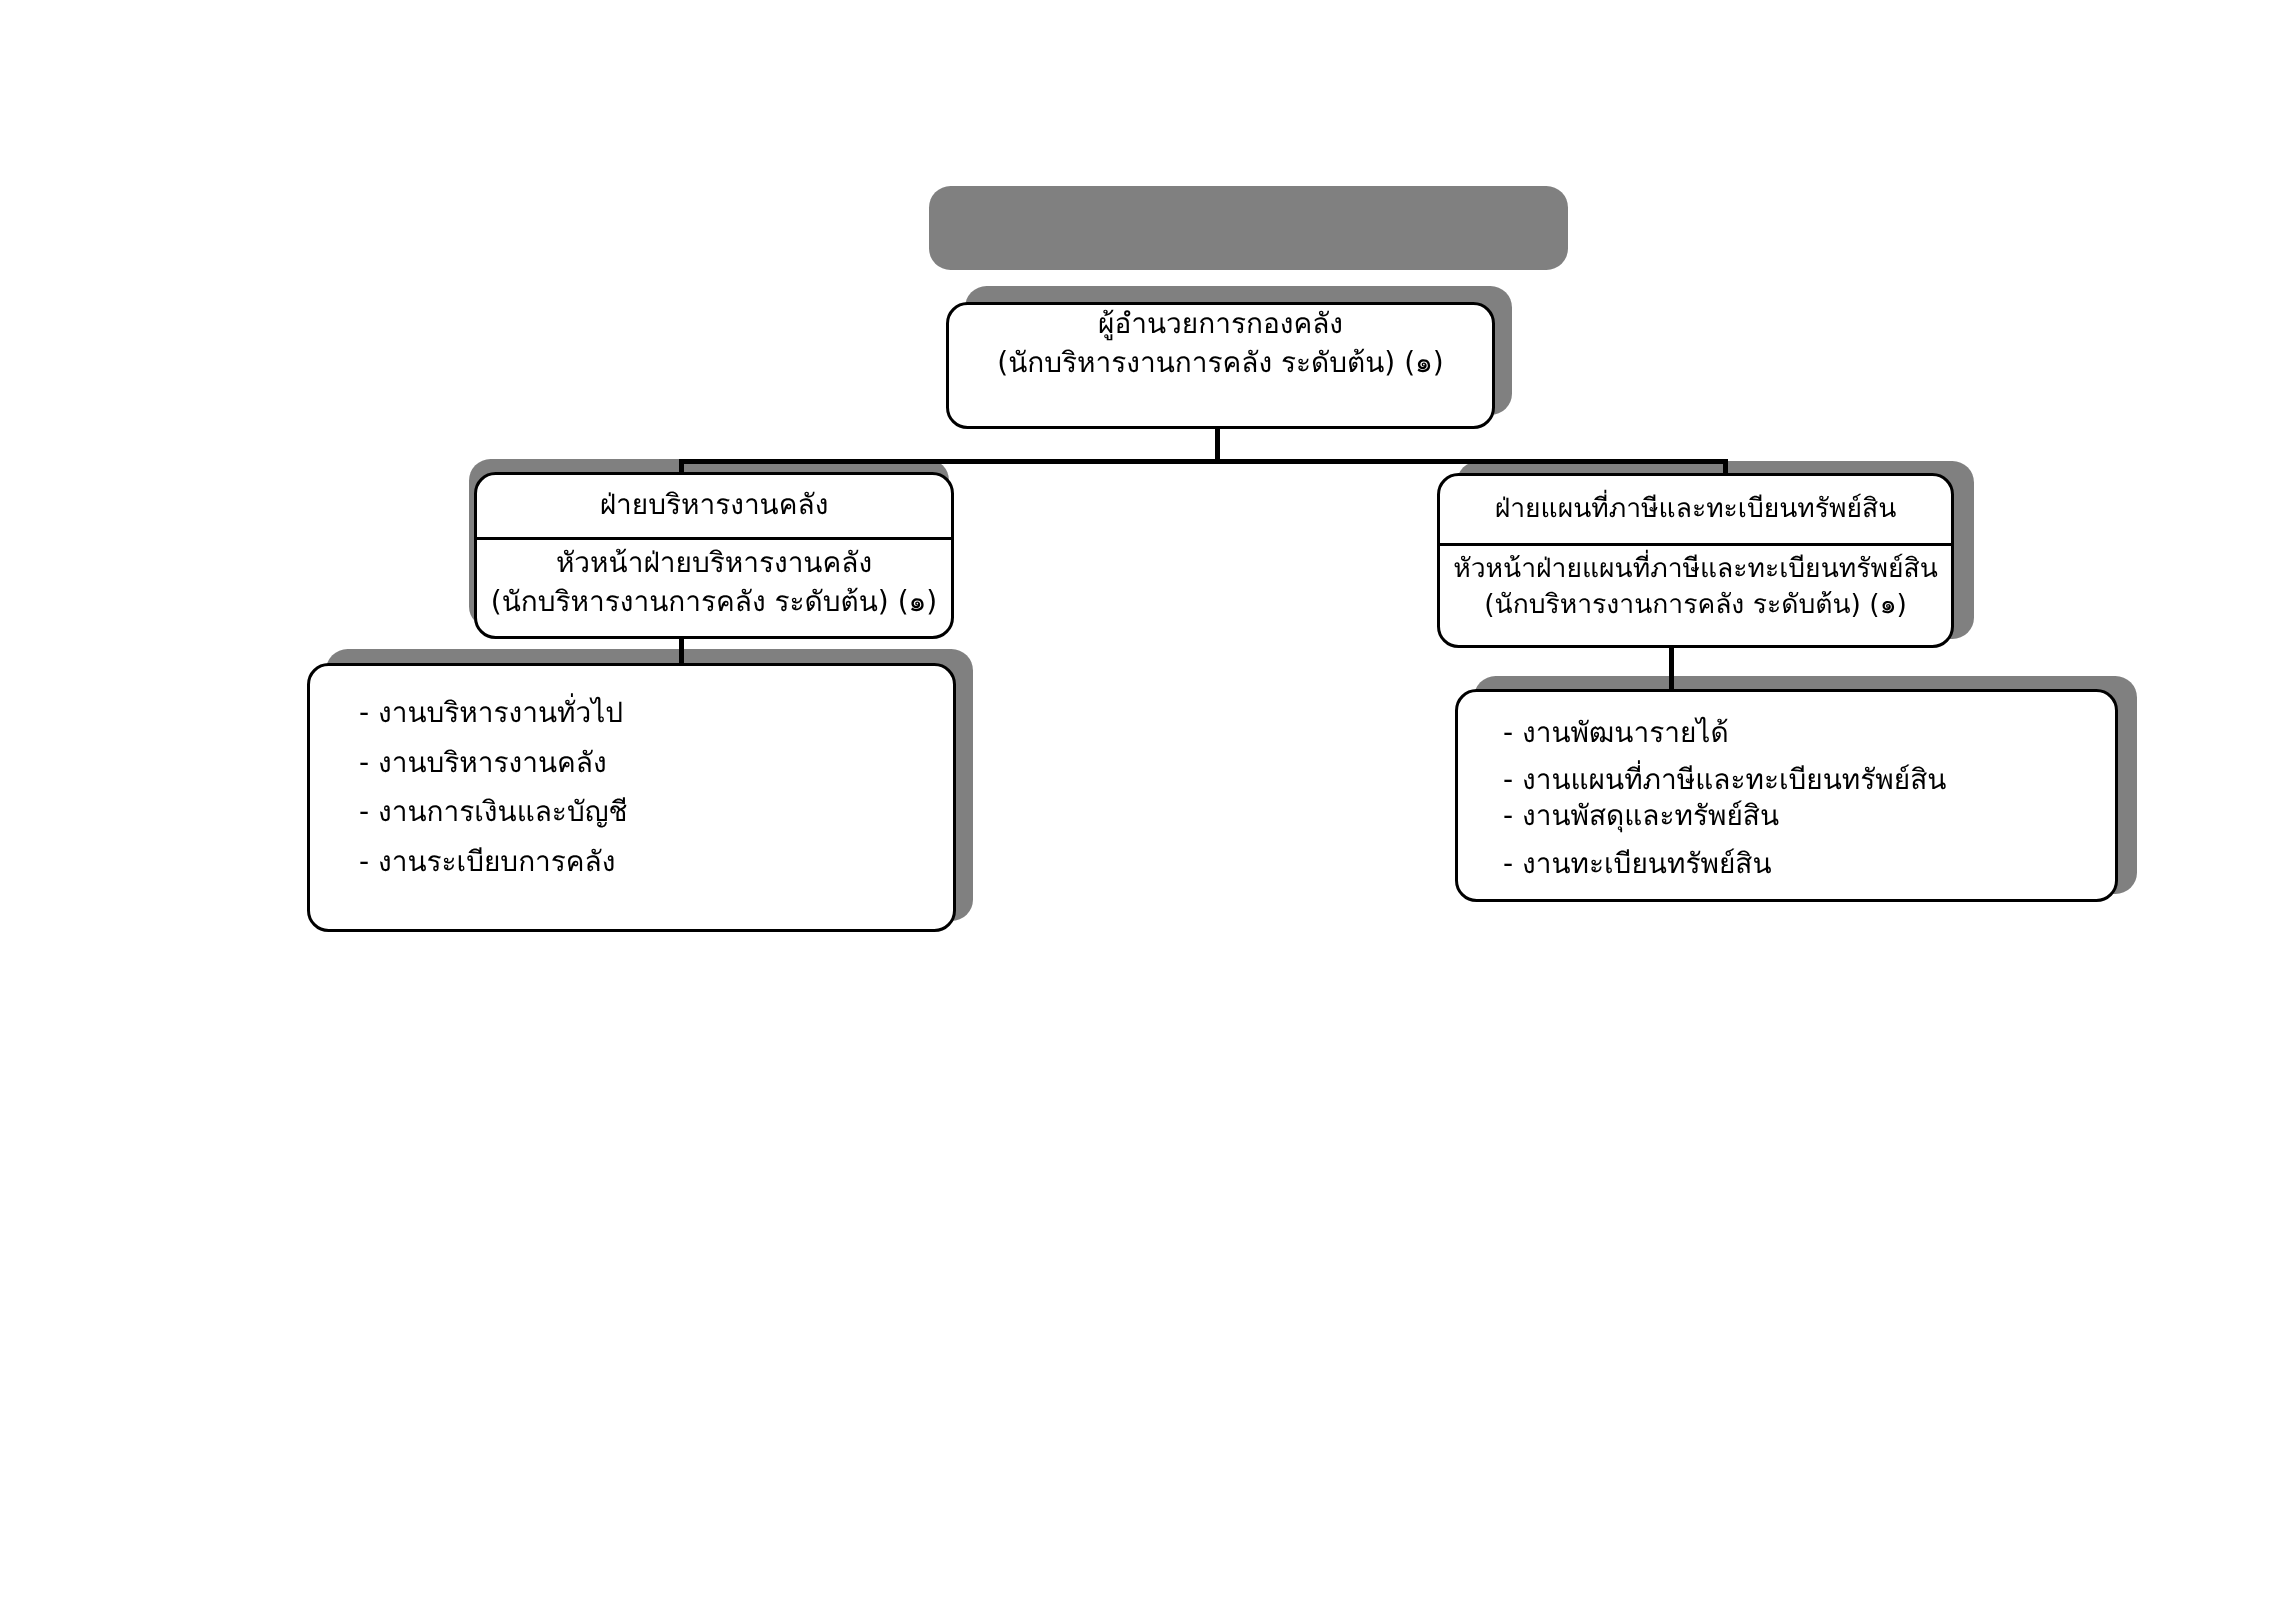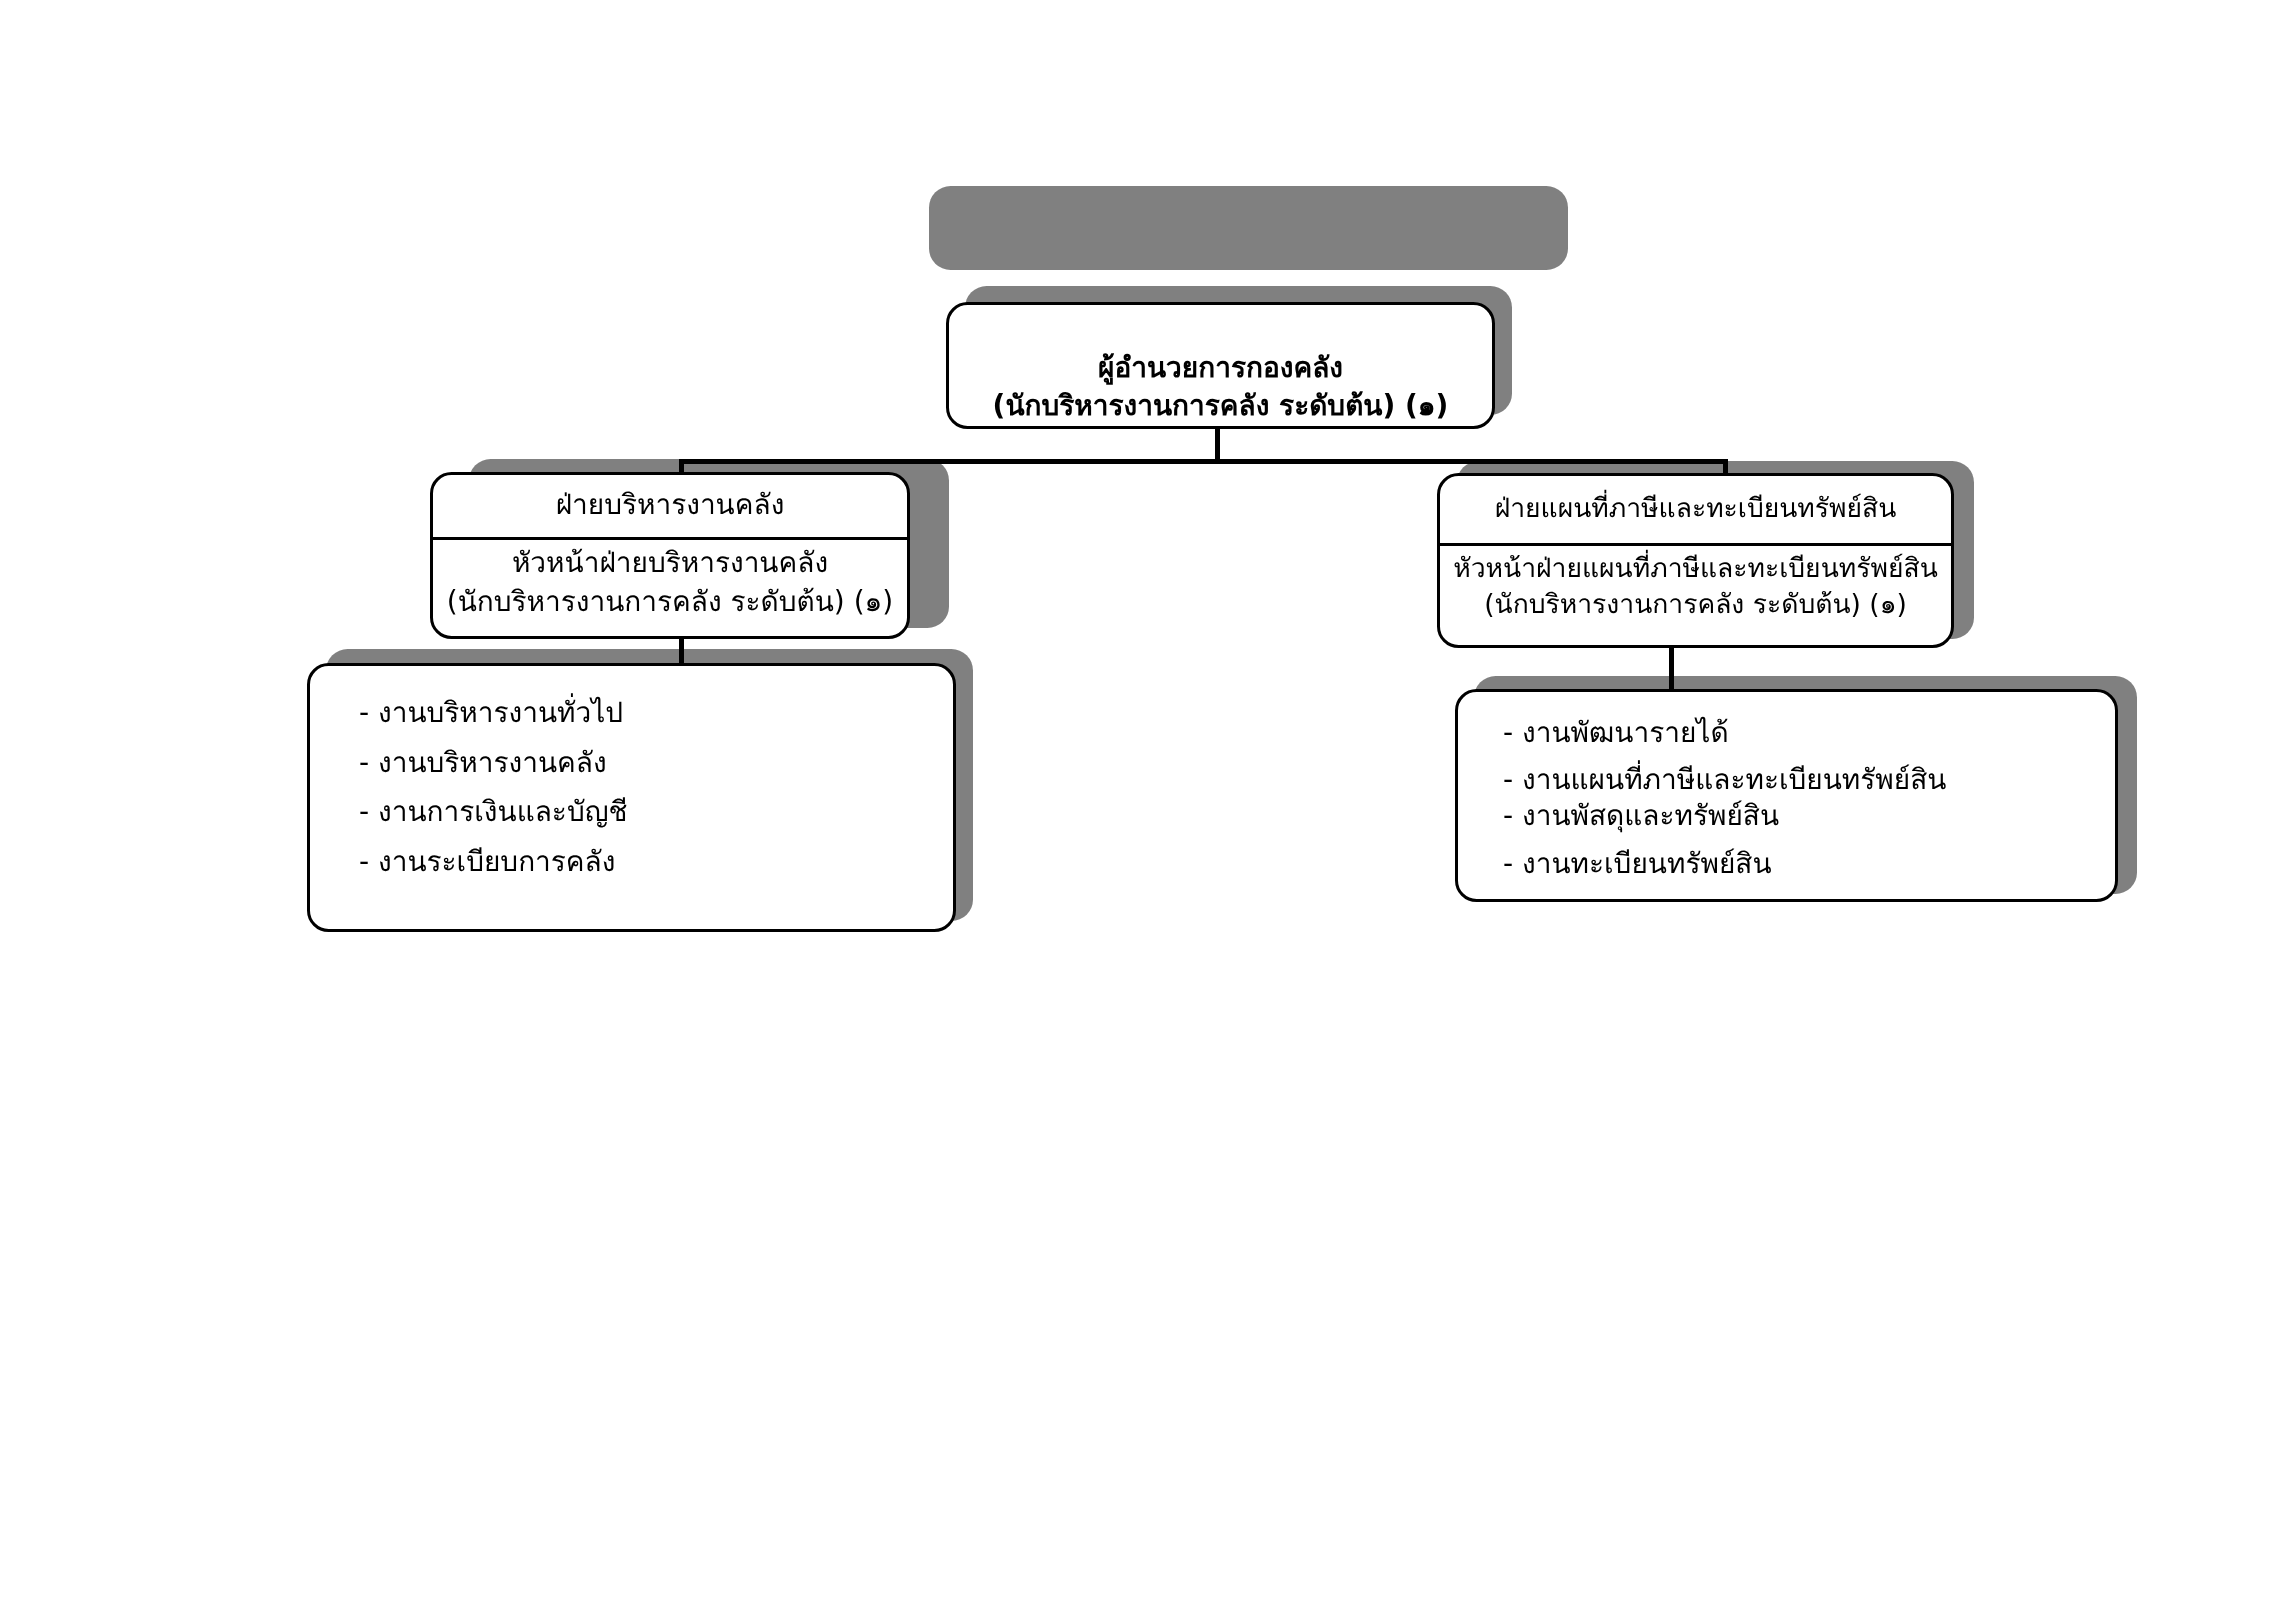--- a/index.html
+++ b/index.html
@@ -55,22 +55,21 @@
   }
   .title-node .node-text {
     font-size: 29px;
   }
 
   
   .director-node {
     display: flex;
     flex-direction: column;
     align-items: center;
-    justify-content: flex-end;
-    font-weight: bold;
+    justify-content: flex-start;
   }
   .director-node .node-text {
     font-size: 28px;
   }
 
   
   .division-node {
     display: flex;
     flex-direction: column;
     padding: 0;
@@ -136,21 +135,21 @@
     <span class="node-text">ผู้อำนวยการกองคลัง</span>
     <span class="node-text">(นักบริหารงานการคลัง ระดับต้น) (๑)</span>
   </div>
 
   <div class="conn" style="left:1215px; top:429px; width:4.9px; height:33px;"></div>
   <div class="conn" style="left:679px; top:459px; width:1049px; height:4.9px;"></div>
   <div class="conn" style="left:679px; top:459px; width:4.9px; height:25.5px;"></div>
   <div class="conn" style="left:1723px; top:459px; width:4.9px; height:25.5px;"></div>
 
   <div class="node-shadow" style="left:469px; top:459px; width:480px; height:169px;"></div>
-  <div class="node division-node" style="left:430px; top:472px; width:480px; height:167px;justify-content:space-between;">
+  <div class="node division-node" style="left:474px; top:472px; width:480px; height:167px;justify-content:space-between;">
     <div class="division-head" style="height:65px;">
       <span class="node-text">ฝ่ายบริหารงานคลัง</span>
     </div>
     <div class="division-body">
       <span class="node-text">หัวหน้าฝ่ายบริหารงานคลัง</span>
       <span class="node-text">(นักบริหารงานการคลัง ระดับต้น) (๑)</span>
     </div>
   </div>
 
   <div class="conn" style="left:679px; top:635px; width:4.9px; height:33px;"></div>

